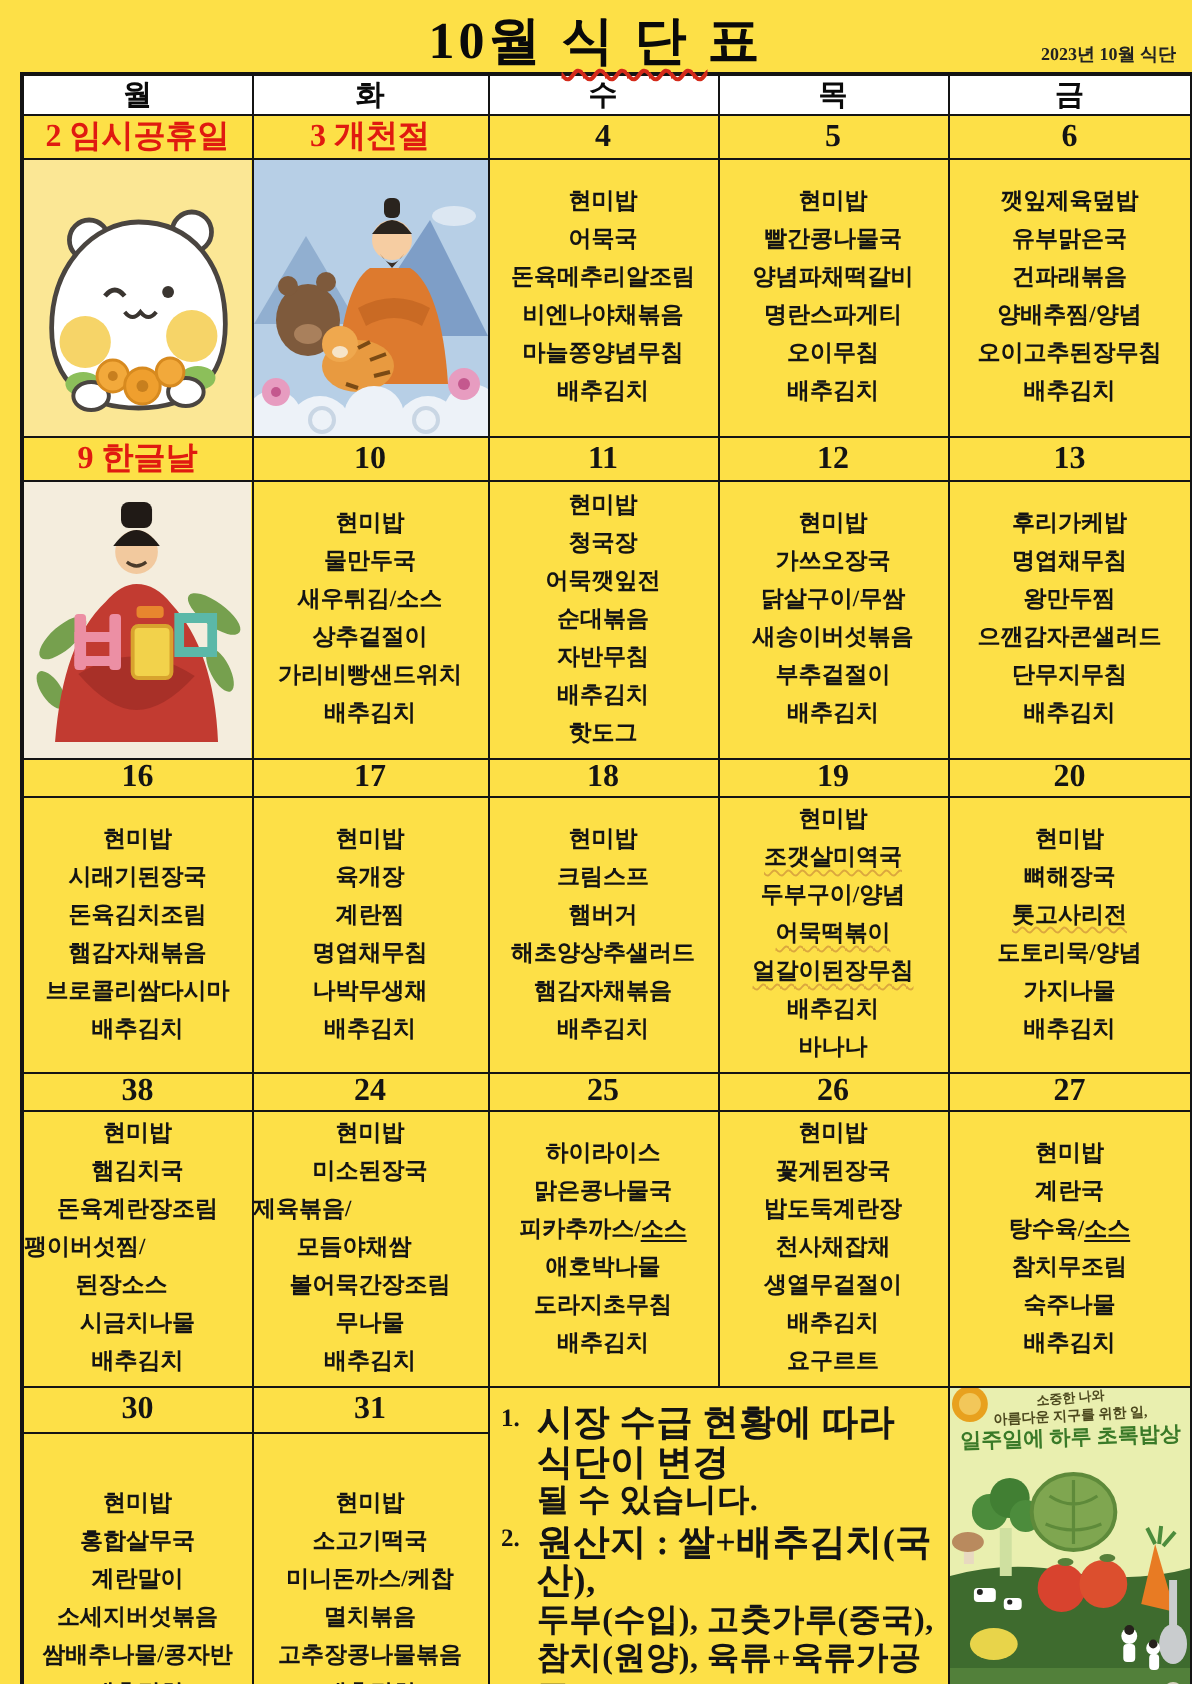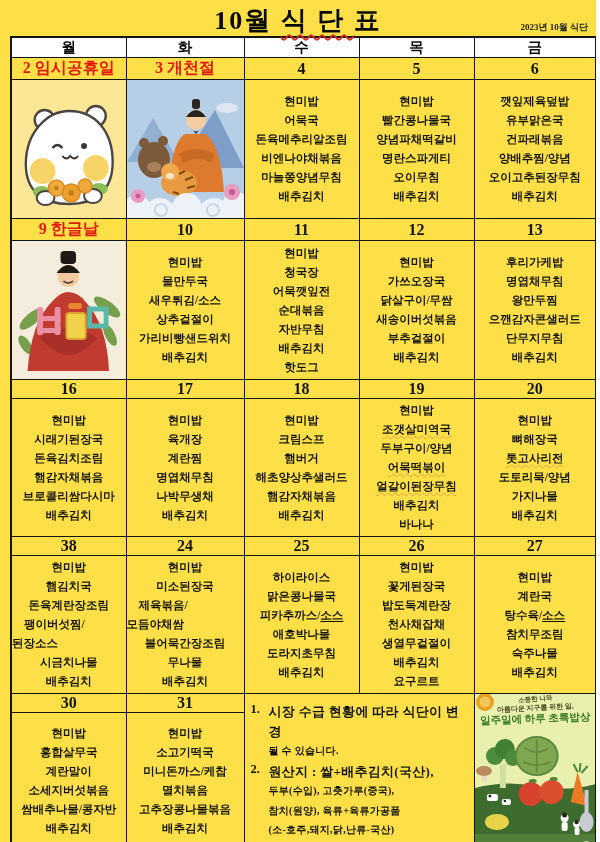--- a/index.html
+++ b/index.html
@@ -17,33 +17,33 @@
   .cal th,.cal td{border:1.6px solid #141414;padding:0;overflow:hidden;}
   tr.head-row{height:18px;}
   tr.head-row th{font-size:14.5px;font-weight:700;color:#0a0a0a;background:#fff;}
   tr.date-row{height:17px;}
   td.date-cell{font-size:16px;font-weight:700;text-align:center;vertical-align:middle;}
   td.date-cell.holiday{color:#e01a10;}
   tr.menu-row{height:138px;}
   td.menu-cell{vertical-align:middle;}
   .menu-stack{width:100%;}
   .mi{font-size:11.5px;font-weight:700;line-height:19px;text-align:center;color:#141414;}
-  .mi.al-left{text-align:left;padding-left:12px;}
-  .mi.al-right{text-align:left;padding-right:16px;}
+  .mi.al-left{text-align:left;}
+  .mi.al-right{text-align:center;padding-right:16px;}
   .mi .ul{text-decoration:underline;text-underline-offset:2px;}
   .mi.wavy{text-decoration:underline wavy #dba73e;text-decoration-thickness:1px;text-underline-offset:2px;}
   td.img-cell{padding:0;}
   td.img-cell svg{display:block;width:100%;height:138px;}
   
   td.notes-cell{vertical-align:top;text-align:left;padding:8px 4px 4px 6px;}
   .note{margin-bottom:1px;}
   .note-first{display:flex;}
   .note-num{flex:none;width:18px;font-size:12.5px;font-weight:700;}
-  .note-text{font-size:13px;font-weight:700;line-height:19.5px;letter-spacing:.3px;}
-  .note-line{font-size:10px;font-weight:700;line-height:19.5px;padding-left:18px;letter-spacing:.3px;}
+  .note-text{font-size:18px;font-weight:700;line-height:19.5px;letter-spacing:.3px;}
+  .note-line{font-size:16px;font-weight:700;line-height:19.5px;padding-left:18px;letter-spacing:.3px;}
   
   td.poster-cell{position:relative;padding:0;}
   .poster-wrap{position:absolute;left:0;top:0;width:100%;height:164px;}
   .poster-wrap svg{display:block;width:100%;height:100%;}
   .poster-l1{position:absolute;top:1px;left:0;width:100%;text-align:center;font-size:6.5px;font-weight:700;
              color:#4c481e;transform:rotate(-5deg);}
   .poster-l2{position:absolute;top:9px;left:0;width:100%;text-align:center;font-size:7px;font-weight:700;
              color:#4c481e;transform:rotate(-3deg);}
   .poster-l3{position:absolute;top:18px;left:0;width:100%;text-align:center;font-size:10.5px;font-weight:700;
              color:#3a7a28;transform:rotate(-2deg);white-space:nowrap;}

